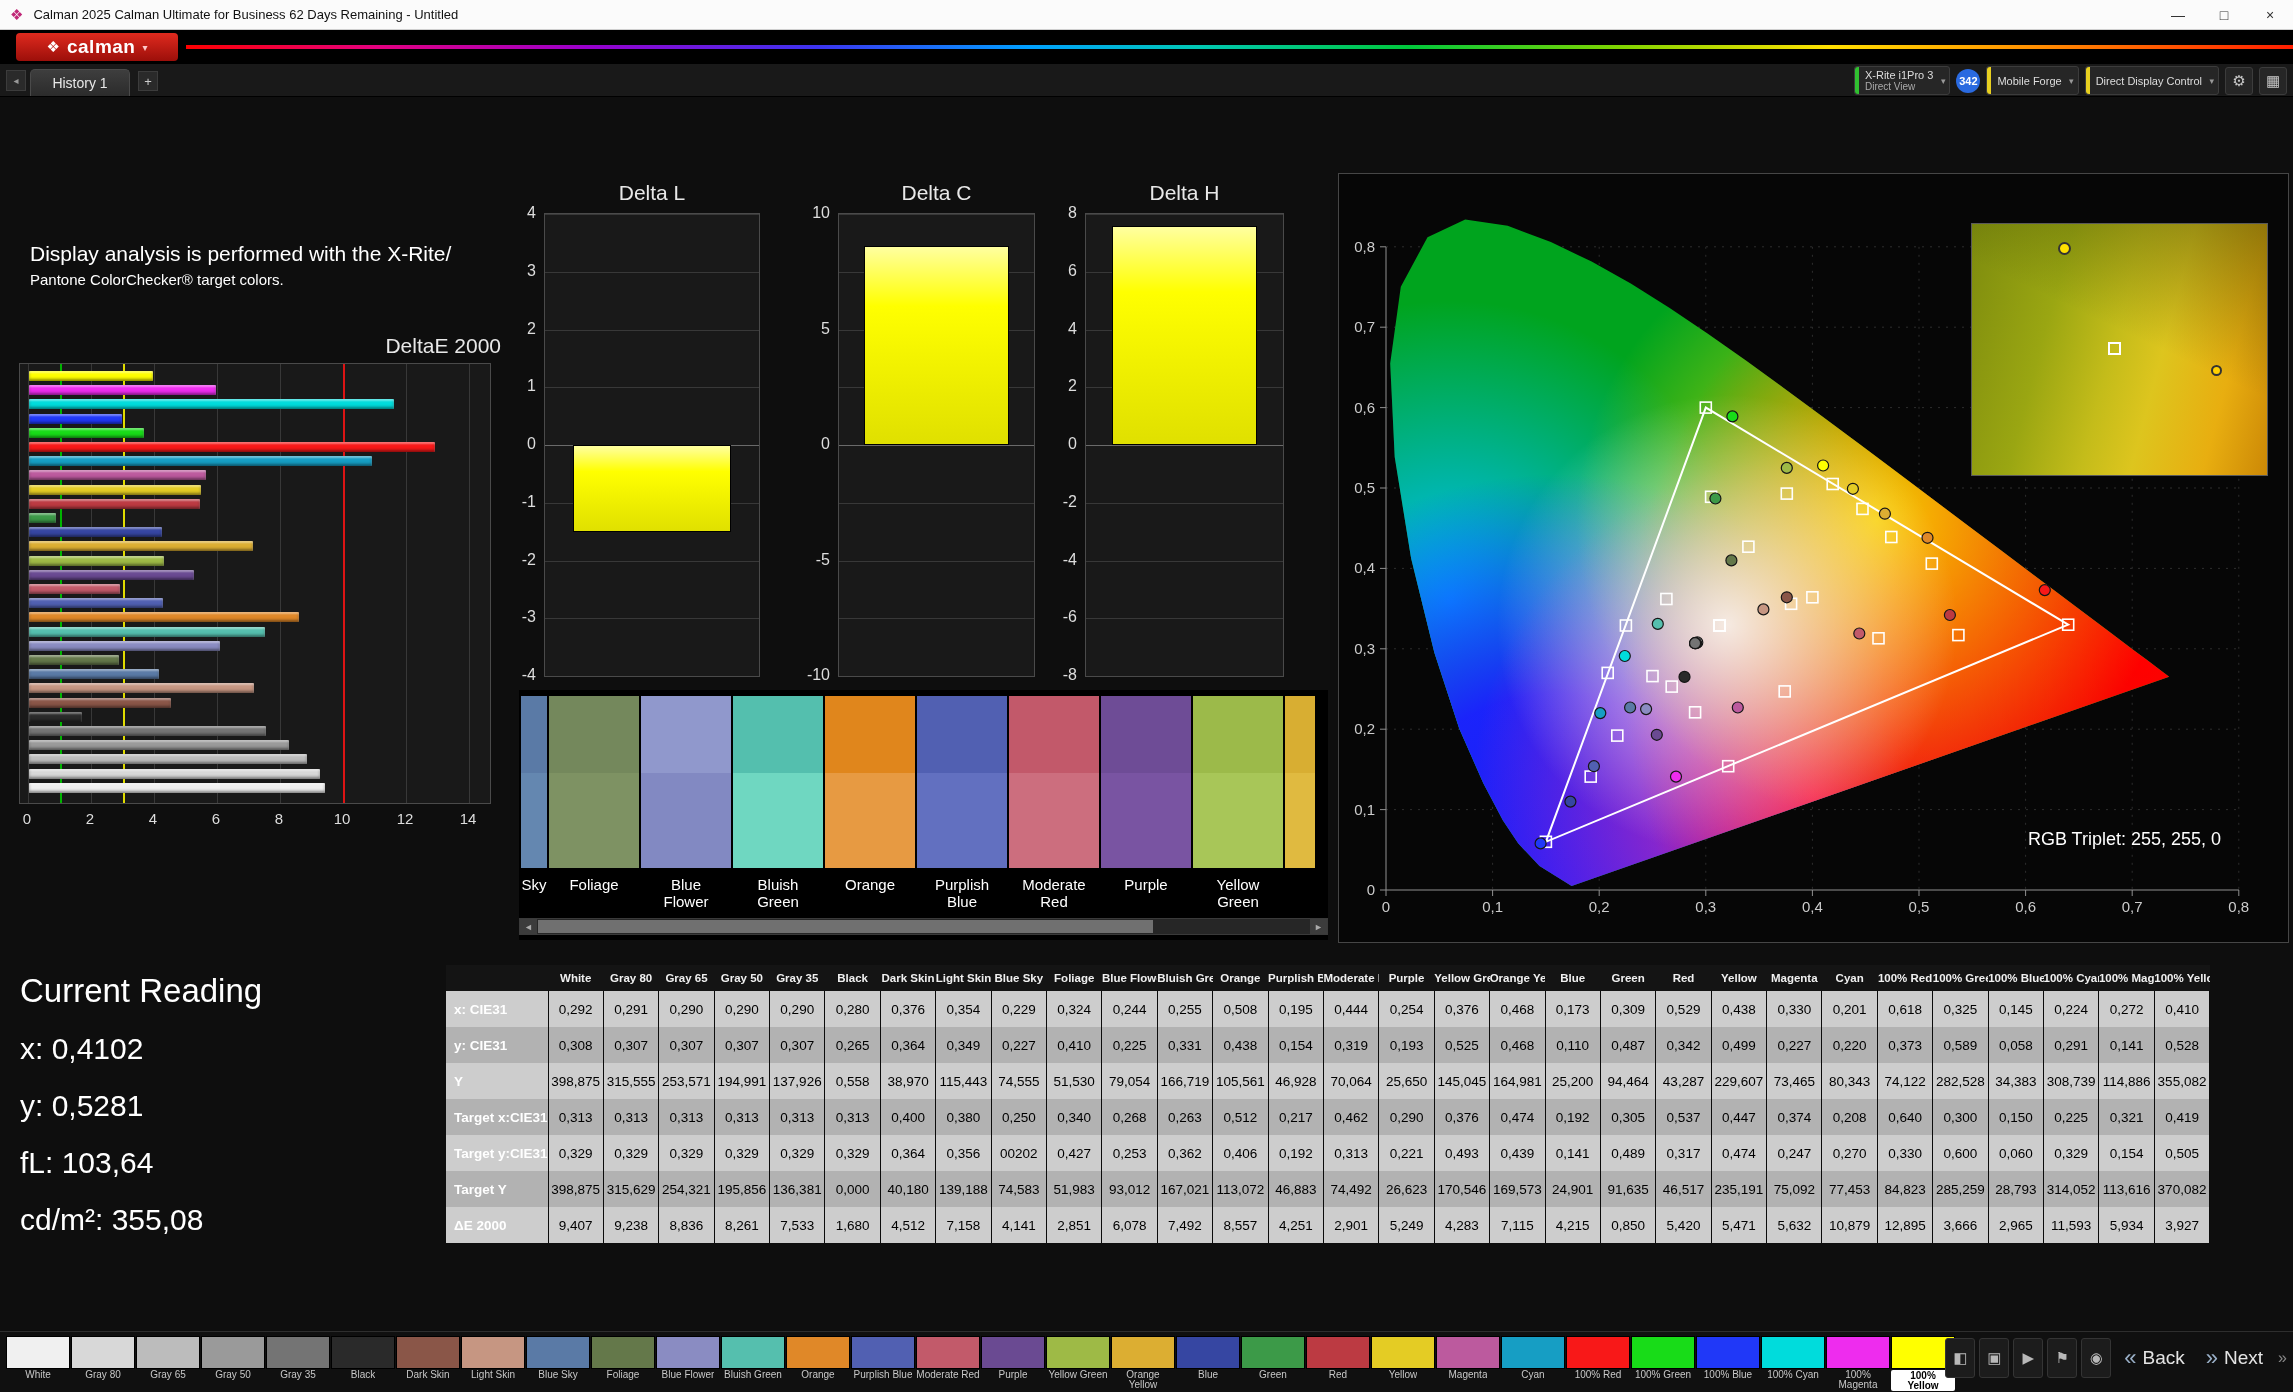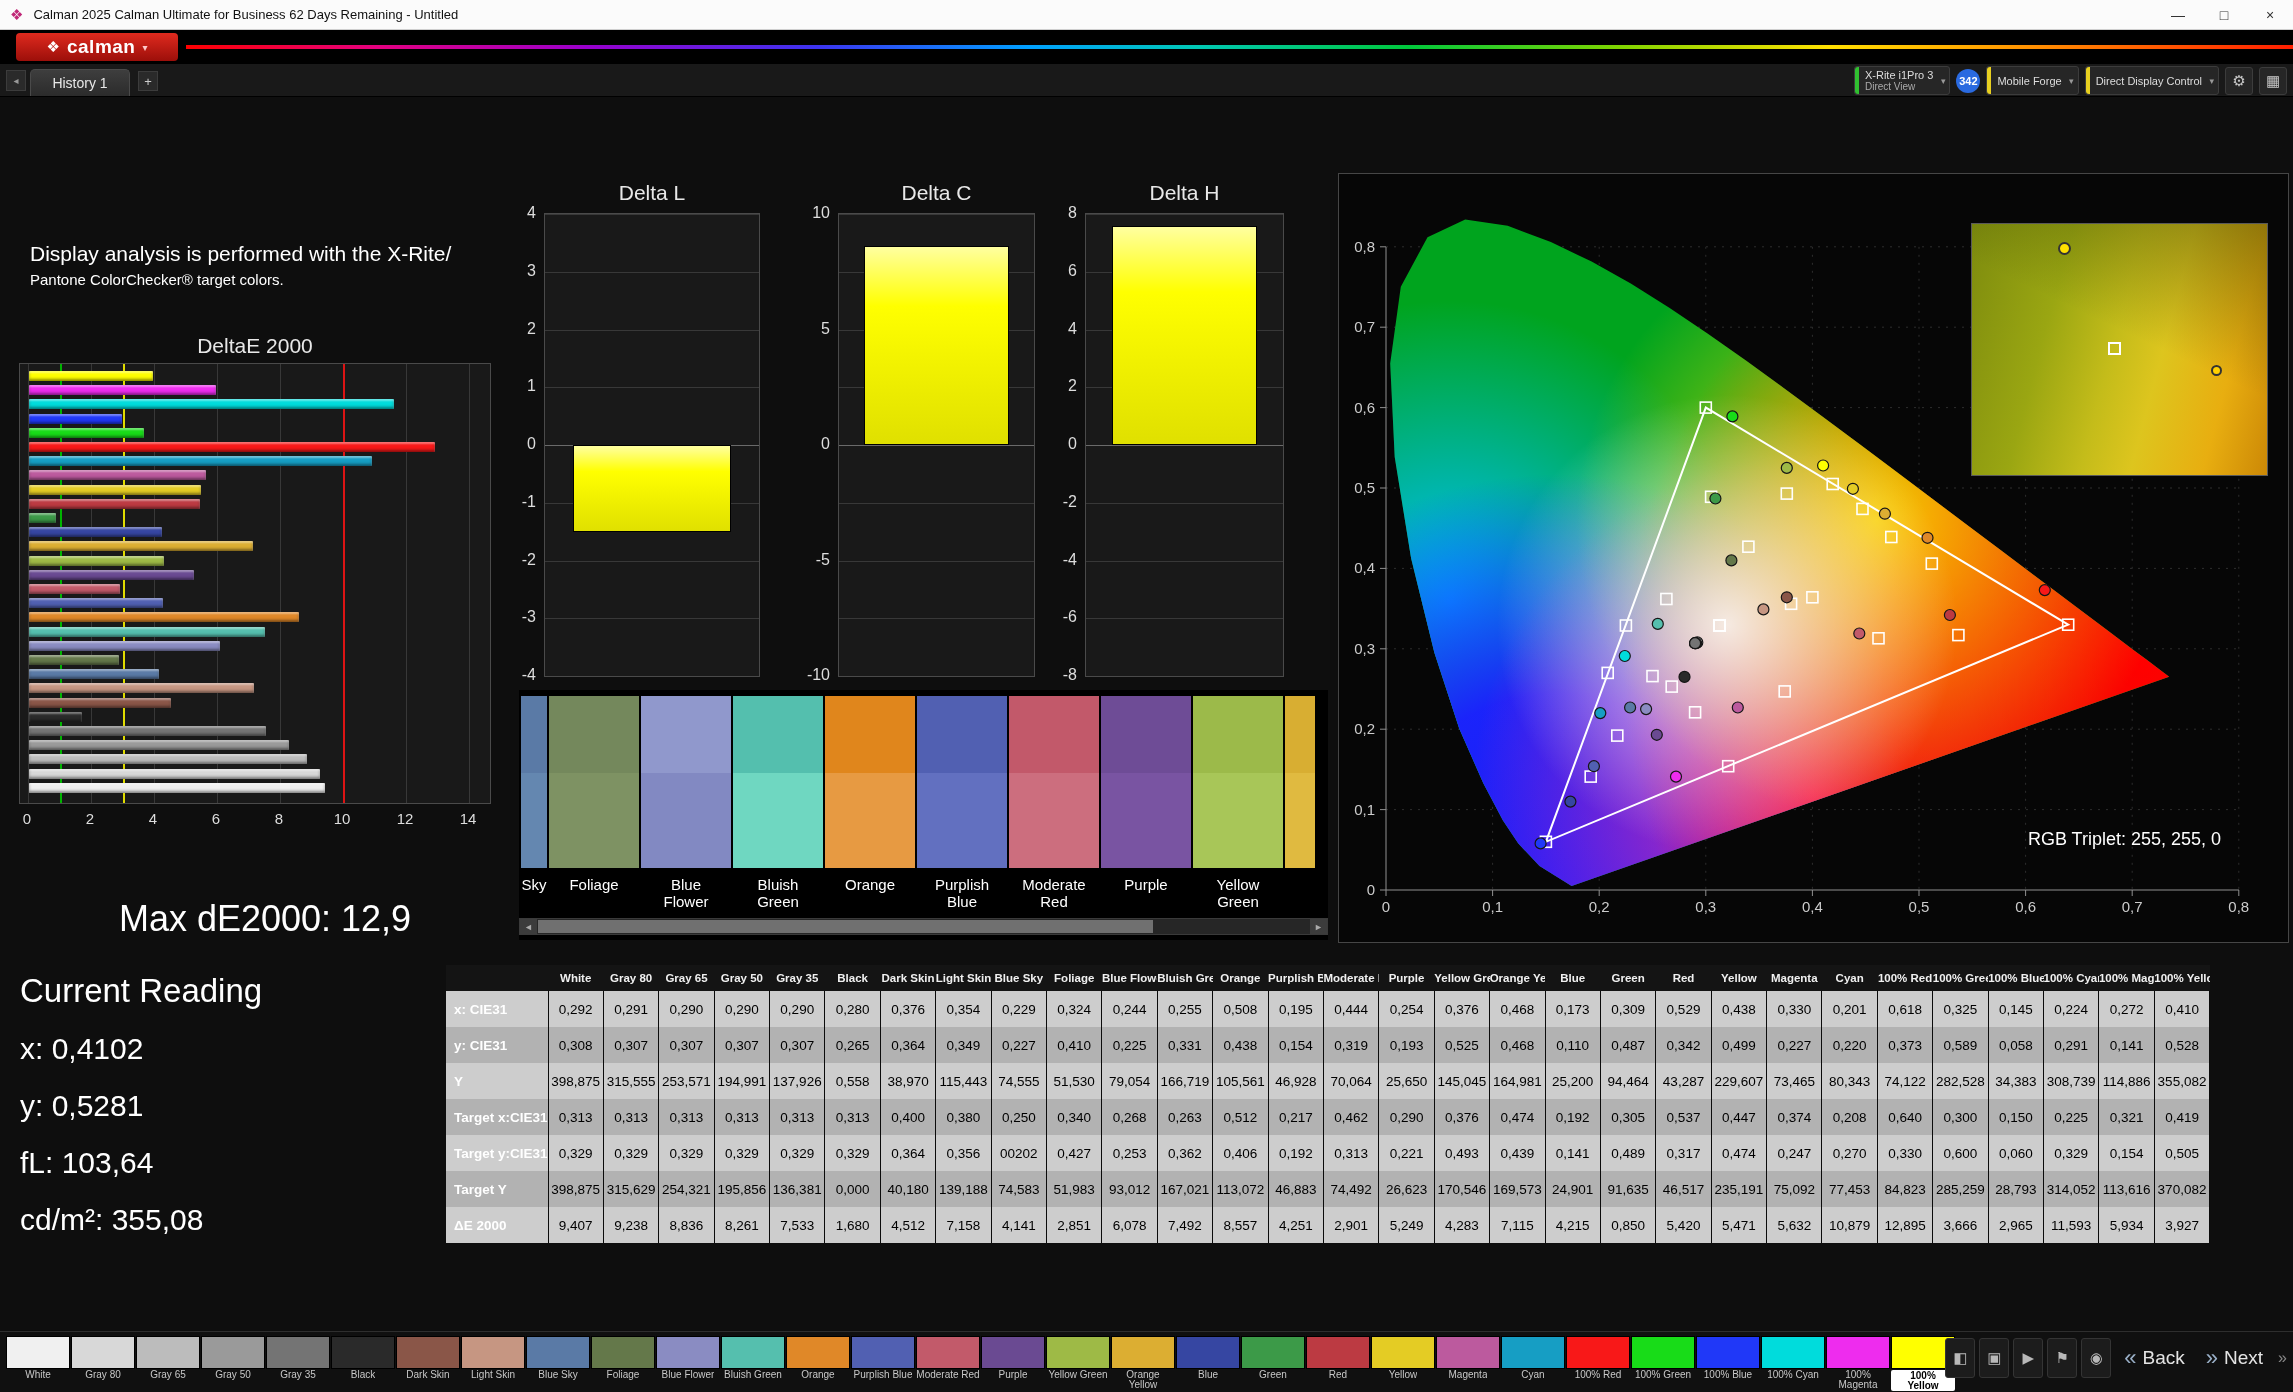--- a/index.html
+++ b/index.html
@@ -32,21 +32,21 @@
 .dev .l1{font-size:11px;line-height:12px;white-space:nowrap}
 .dev .l2{font-size:10px;line-height:11px;color:#aaa;white-space:nowrap}
 .dev .chev{position:absolute;right:4px;top:50%;transform:translateY(-50%);font-size:9px;color:#999}
 #badge{width:24px;height:24px;border-radius:50%;background:#2a6ae0;color:#fff;font-size:11px;font-weight:bold;display:flex;align-items:center;justify-content:center}
 .iconbtn{width:28px;height:28px;background:#262626;border:1px solid #3c3c3c;border-radius:3px;color:#c8c8c8;font-size:15px;display:flex;align-items:center;justify-content:center}
 
 
 #cc-title{position:absolute;left:28px;top:168px;font-size:52px;color:#fff}
 #cc-sub1{position:absolute;left:30px;top:242px;font-size:21px;color:#fff}
 #cc-sub2{position:absolute;left:30px;top:271px;font-size:15px;color:#fff}
-#de-title{position:absolute;left:19px;top:334px;width:472px;text-align:center;font-size:21px;color:#e8e8e8}
+#de-title{position:absolute;left:29px;top:334px;width:472px;text-align:right;font-size:21px;color:#e8e8e8}
 #de-plot{position:absolute;left:19px;top:363px;width:472px;height:441px;background:#191919;border:1px solid #4a4a4a;overflow:hidden}
 .vgl{position:absolute;top:0;bottom:0;width:1px;background:#383838}
 .refl{position:absolute;top:0;bottom:0;width:2px}
 .hbar{position:absolute;height:10px;border-radius:1px;box-shadow:inset 0 2px 2px rgba(255,255,255,.4),inset 0 -2px 3px rgba(0,0,0,.45)}
 #de-axis{position:absolute;left:0;top:810px;width:540px;height:20px}
 .axlab{position:absolute;width:28px;text-align:center;font-size:15px;color:#ddd}
 #avg{position:absolute;left:0;top:842px;width:530px;text-align:center;font-size:36px;color:#fff}
 #max{position:absolute;left:0;top:898px;width:530px;text-align:center;font-size:36px;color:#fff}
 #cr-title{position:absolute;left:20px;top:972px;font-size:33px;color:#fff}
 .crline{position:absolute;left:20px;font-size:30px;color:#fff}
@@ -211,21 +211,20 @@
   <div id="de-axis">
       <div class="axlab" style="left: 13px;">0</div>
       <div class="axlab" style="left: 76px;">2</div>
       <div class="axlab" style="left: 139px;">4</div>
       <div class="axlab" style="left: 202px;">6</div>
       <div class="axlab" style="left: 265px;">8</div>
       <div class="axlab" style="left: 328px;">10</div>
       <div class="axlab" style="left: 391px;">12</div>
       <div class="axlab" style="left: 454px;">14</div>
     </div>
-  <div id="max">Max dE2000: 12,9</div>
   <div id="cr-title">Current Reading</div>
   <div class="crline" style="top:1032px">x: 0,4102</div>
   <div class="crline" style="top:1089px">y: 0,5281</div>
   <div class="crline" style="top:1146px">fL: 103,64</div>
   <div class="crline" style="top:1203px">cd/m²: 355,08</div>
 
   <div class="ctitle" style="left:544px;width:216px">Delta L</div>
   <div class="ctitle" style="left:838px;width:197px">Delta C</div>
   <div class="ctitle" style="left:1085px;width:199px">Delta H</div>
   <div id="dl-box" class="vchart" style="left:544px;width:216px">

